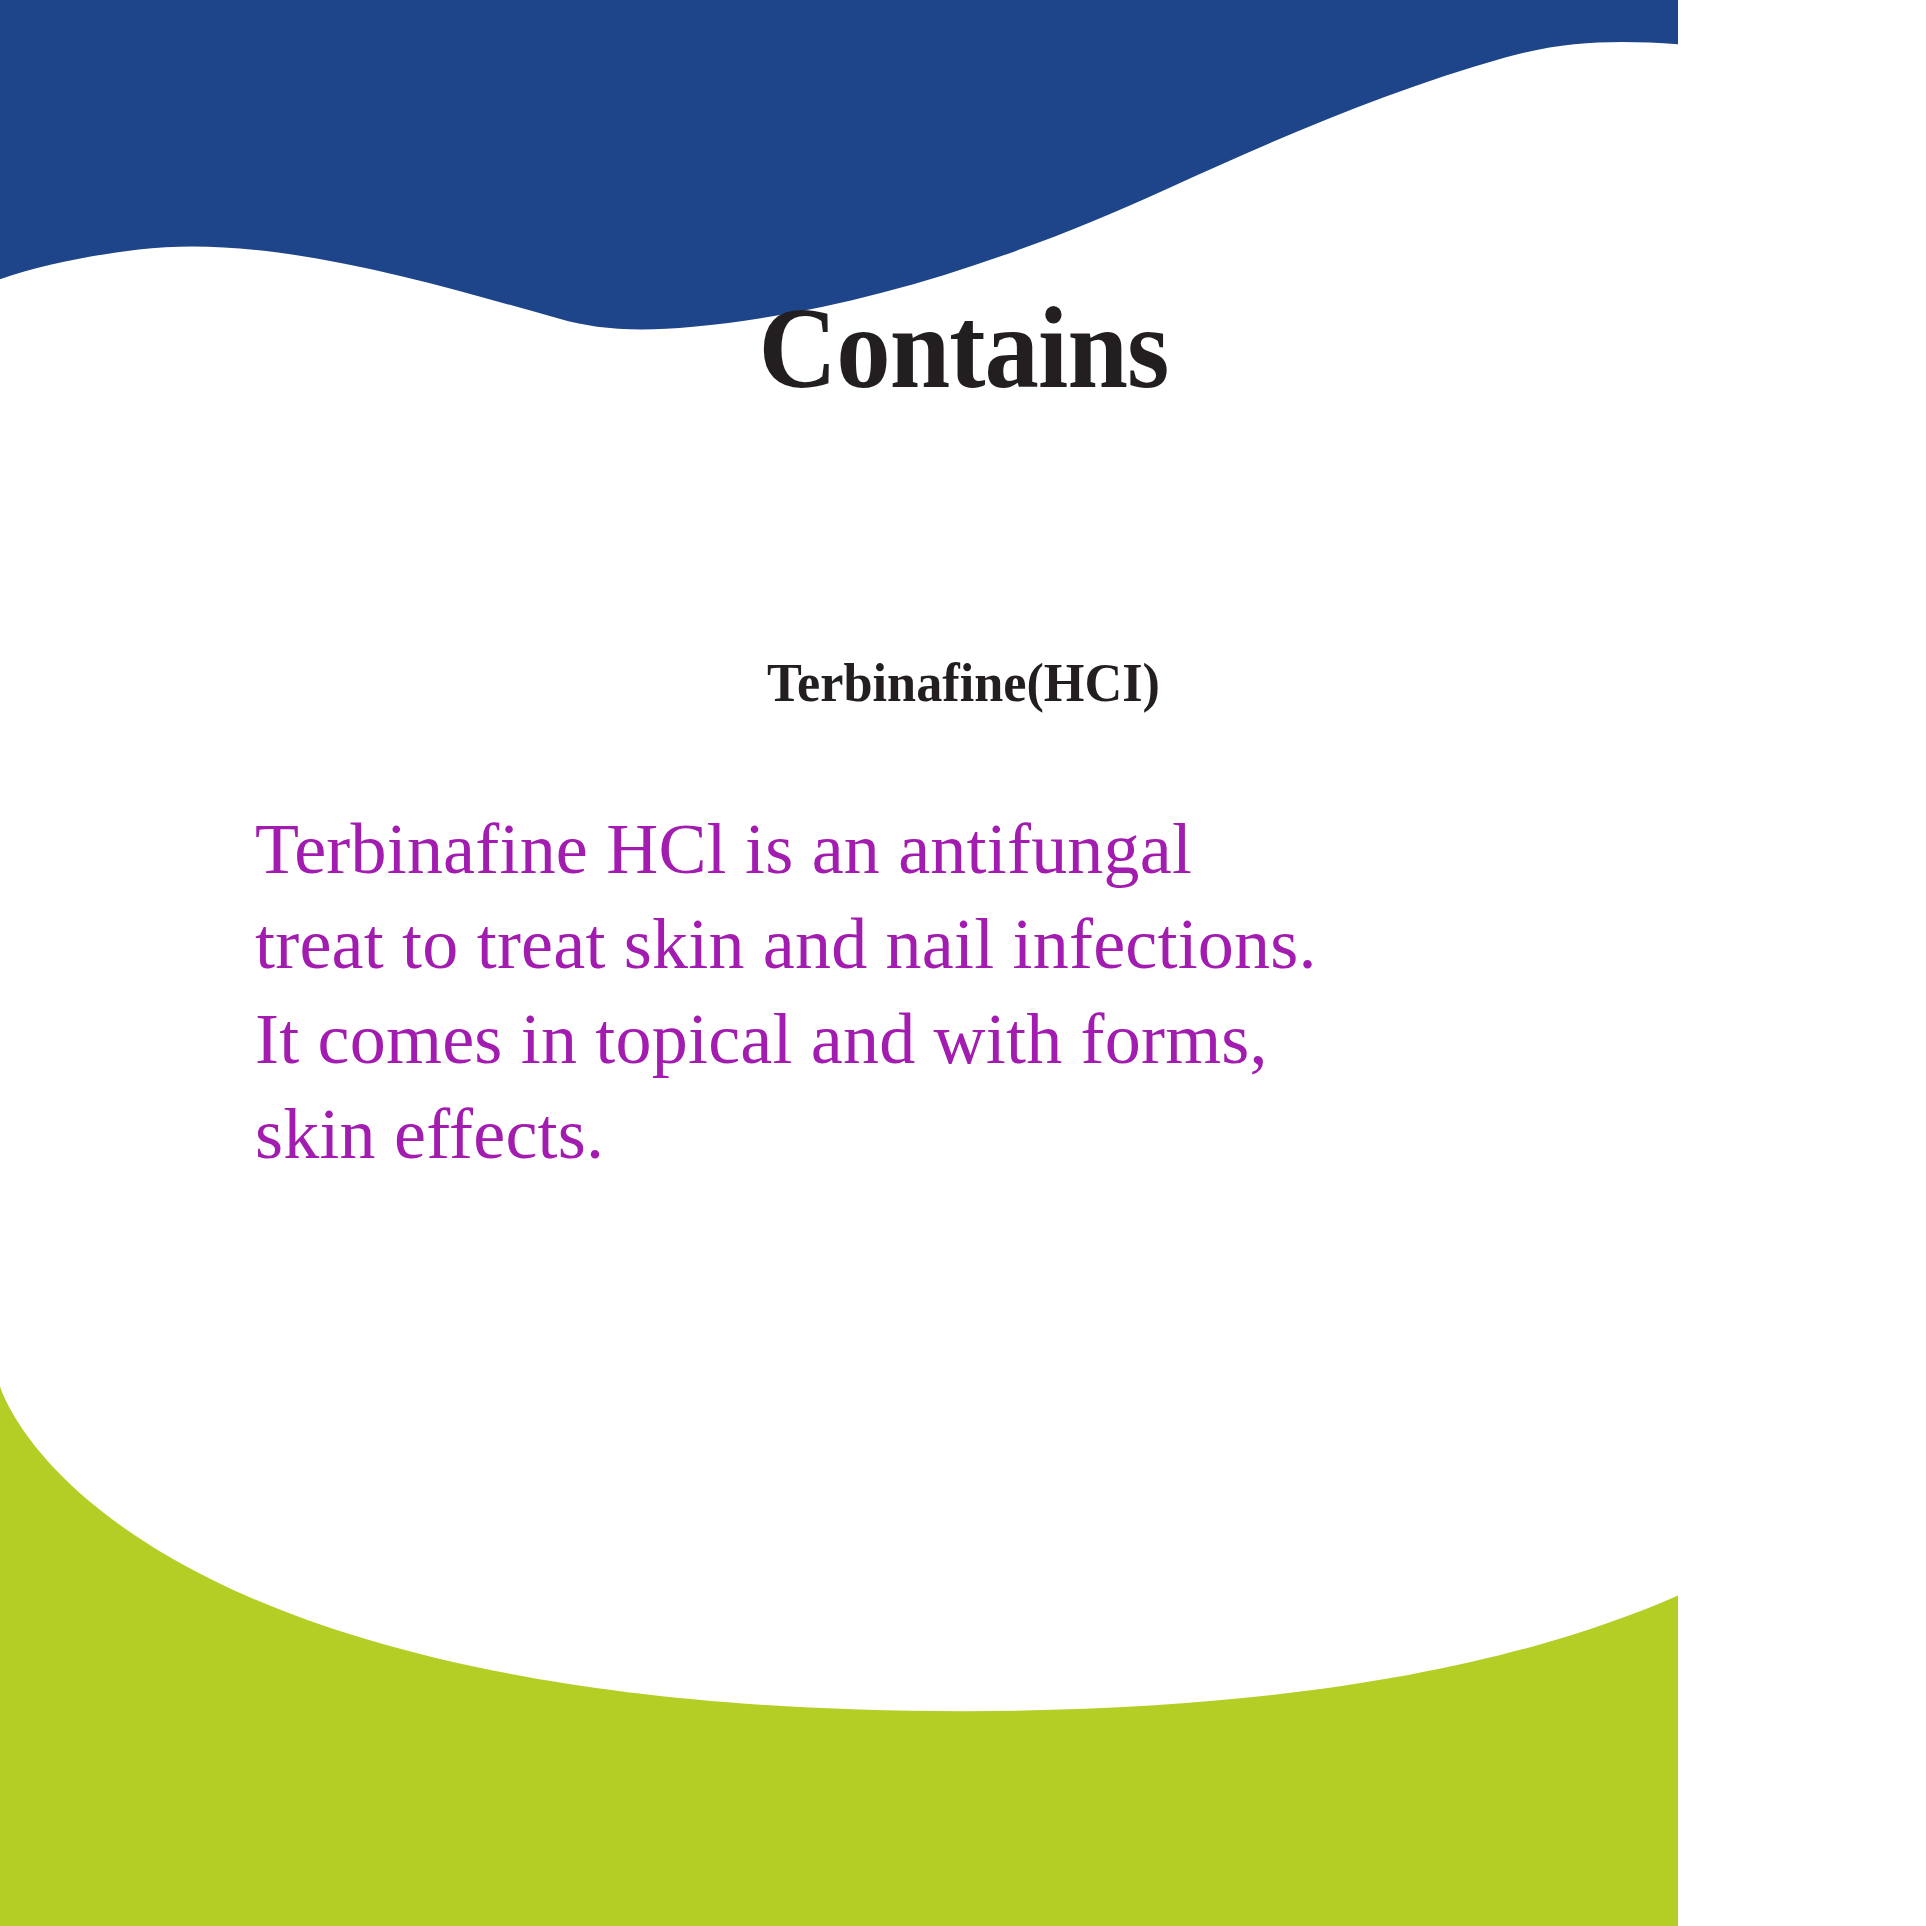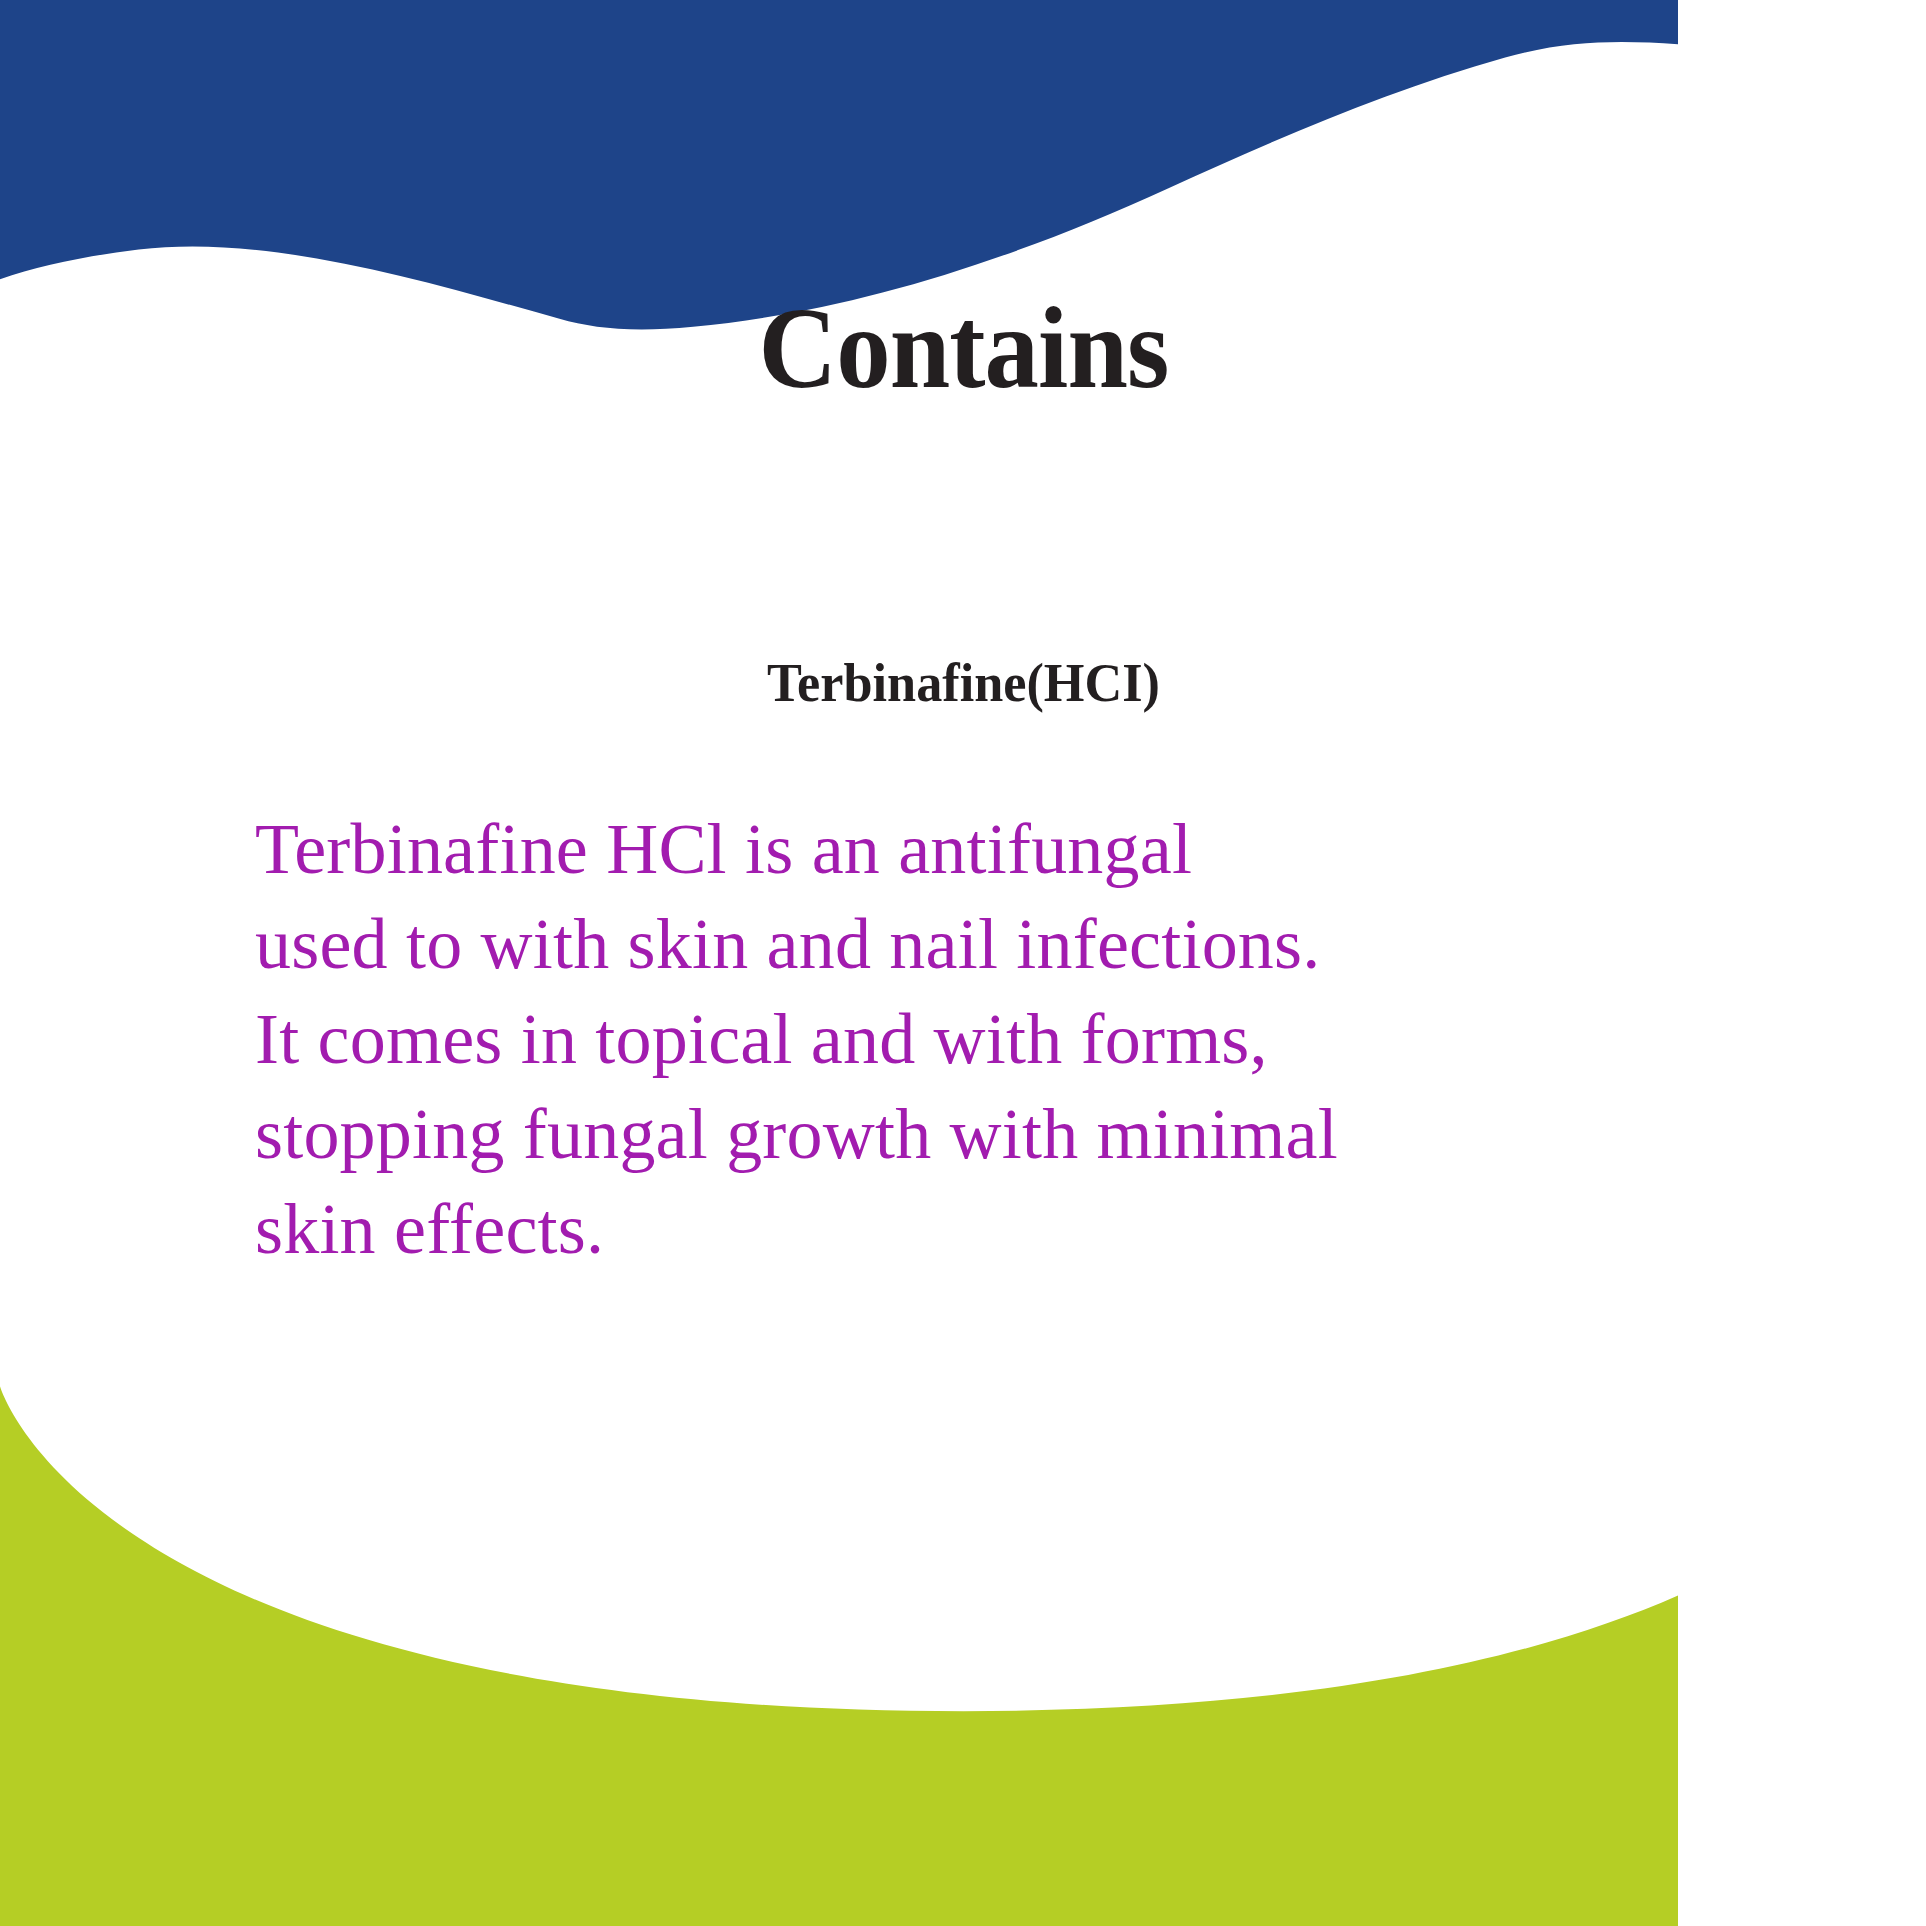--- a/index.html
+++ b/index.html
@@ -115,20 +115,19 @@
              C430,284 270,236 140,252
              C90,258 40,268 0,282 Z" fill="#1E4489"></path>
   </svg>
 
   <div id="title">Contains</div>
 
   <div id="subtitle">Terbinafine(HCI)</div>
 
   <div id="body-text">
     <span class="ln">Terbinafine HCl is an antifungal</span>
-    <span class="ln">used to with skin and nail infections.</span>
+    <span class="ln">treat to treat skin and nail infections.</span>
     <span class="ln">It comes in topical and with forms,</span>
-    <span class="ln">stopping fungal growth with minimal</span>
     <span class="ln">skin effects.</span>
   </div>
 
 </div>
 
 
 </body></html>

